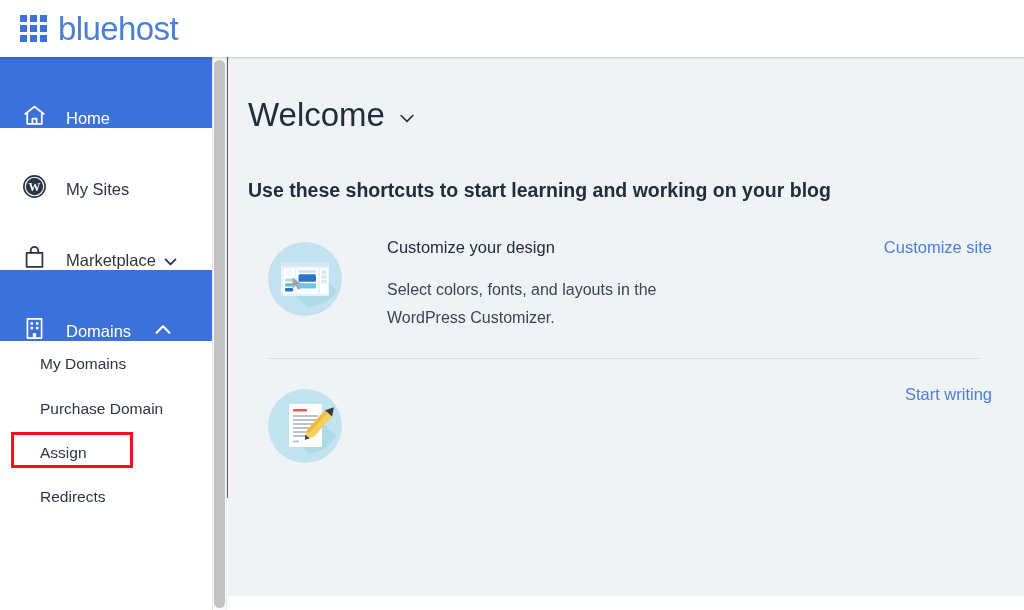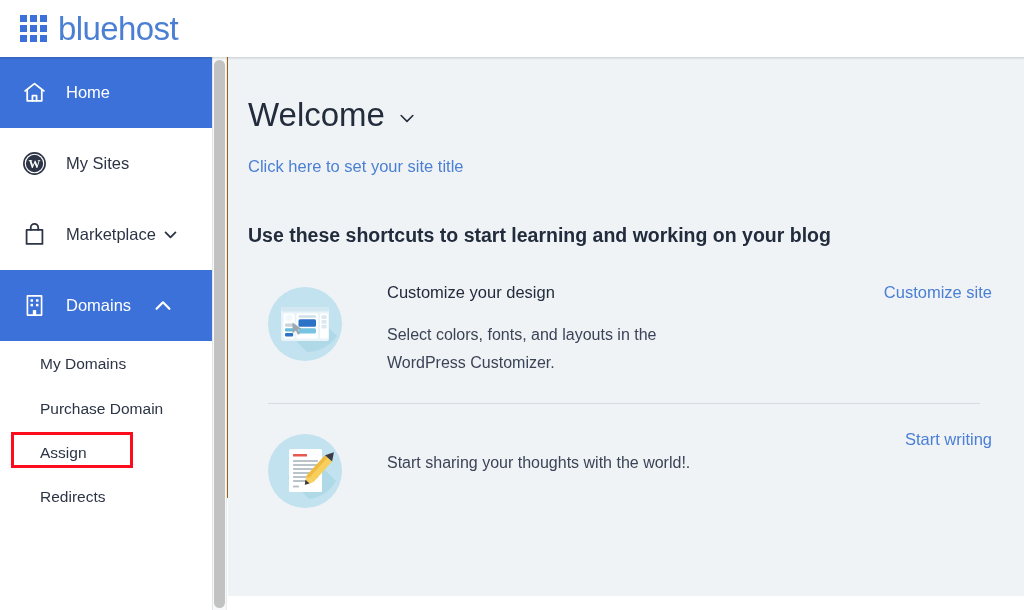--- a/index.html
+++ b/index.html
@@ -8,21 +8,21 @@
     height: 610px;
     overflow: hidden;
     font-family: "Liberation Sans", sans-serif;
     background: #ffffff;
   }
 
   #app {
     position: relative;
     width: 1024px;
     height: 498px;
-    background: #a16207;
+    background: #0f766e;
     border-radius: 25px;
   }
 
   
   .header {
     position: absolute;
     left: 0; top: 0;
     width: 1024px;
     height: 57px;
     background: #ffffff;
@@ -65,21 +65,21 @@
     left: 0; top: 57px;
     width: 212px;
     height: 553px;
     background: #ffffff;
     overflow: hidden;
   }
   .nav-item {
     position: relative;
     height: 71px;
     display: flex;
-    align-items: center;
+    align-items: flex-end;
     padding-left: 22px;
     cursor: pointer;
     background: #ffffff;
   }
   .nav-item.active { background: #3c71d9; }
   .nav-icon {
     width: 32px;
     display: flex;
     align-items: center;
     justify-content: flex-start;
@@ -331,21 +331,20 @@
 
       <div class="welcome-row">
         <span class="welcome-title">Welcome</span>
         <span style="display:flex;align-items:center;padding-top:6px;">
           <svg width="20" height="20" viewBox="0 0 24 24" fill="none" stroke="#222c3c" stroke-width="1.9" stroke-linecap="round" stroke-linejoin="round">
             <path d="M5 9l7 7 7-7"></path>
           </svg>
         </span>
       </div>
 
-      <div class="link-blue site-title-link">Click here to set your site title</div>
 
       <div class="section-heading">Use these shortcuts to start learning and working on your blog</div>
 
       
       <div class="card">
         <div class="card-icon">
           <svg width="76" height="76" viewBox="0 0 76 76">
             <circle cx="38" cy="38" r="37" fill="#c2e2ef"></circle>
             <path d="M14 40 L40 66 A37 37 0 0 0 70 50 L52 32 Z" fill="#a9d5e6" opacity="0.75"></path>
             <rect x="14" y="21" width="48" height="34" rx="2.5" fill="#e8f4fa"></rect>
@@ -393,21 +392,20 @@
             <g transform="rotate(42 48 40)">
               <rect x="43.5" y="20" width="9.5" height="28" fill="#f7cf5d"></rect>
               <rect x="43.5" y="20" width="3.4" height="28" fill="#f0b93f"></rect>
               <path d="M43.5 20 L53 20 L48.25 12 Z" fill="#3a3c45"></path>
               <path d="M43.5 48 L53 48 L48.25 55.5 Z" fill="#f7cf5d"></path>
               <path d="M45.4 51.5 L51.1 51.5 L48.25 55.5 Z" fill="#3a3c45"></path>
             </g>
           </svg>
         </div>
         <div class="card-body">
-          <div class="card-desc">Start sharing your thoughts with the world!.</div>
         </div>
         <div class="card-action">Start writing</div>
       </div>
 
     </div>
   </div>
 
 </div>
 
 </body></html>

